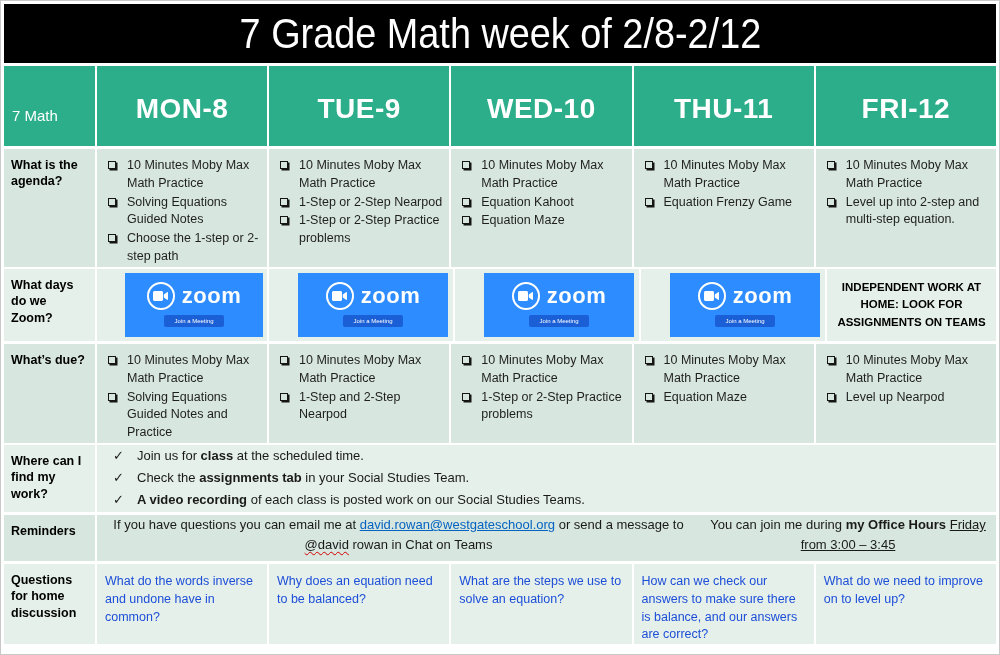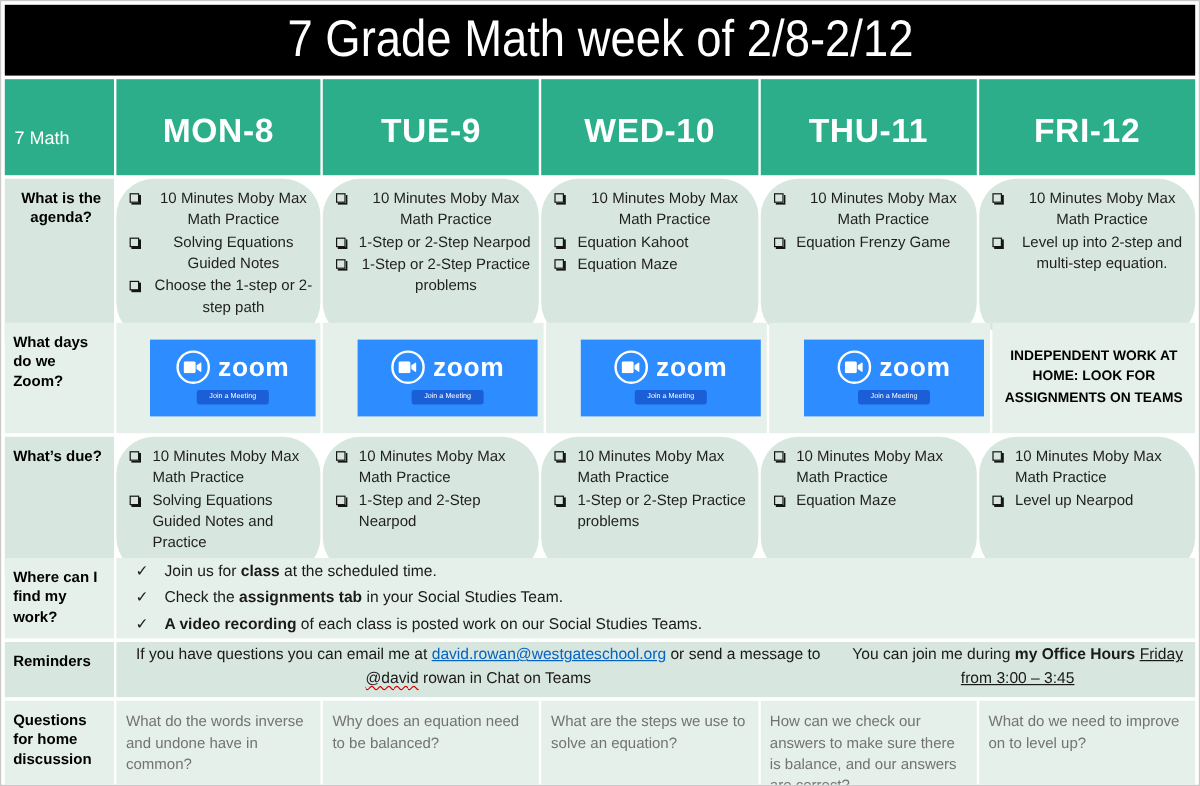--- a/index.html
+++ b/index.html
@@ -29,33 +29,33 @@
     margin-top:3px;
   }
   .dark  > div { background:var(--row-dark,#D7E6DF); }
   .light > div { background:var(--row-light,#E5F0EA); }
   
   .hrow { height:80px; }
   .hrow > div { background:var(--header-green,#2BAE89) !important; color:#fff; }
   .corner { display:flex; align-items:center; padding-left:8px; padding-top:18px; font-weight:400; font-size:15px; }
   .dayhead { display:flex; justify-content:center; padding-top:27px; font-weight:700; font-size:28px; letter-spacing:.5px; }
   
-  .r-agenda { height:117px;text-align:center; }
-  .r-zoom   { height:92px; }
+  .r-agenda { height:117px; }
+  .r-zoom   { height:72px; }
   .r-due    { height:98px; }
   .r-find   { height:67px; }
   .r-rem    { height:46px; }
   .r-q      { height:69px; }
   
   .label {
     font-weight:700; font-size:12.5px; color:#000;
     padding:8px 4px 0 7px; line-height:1.3;
   }
   
-  .bullets { padding:8px 5px 16px 9px;border-radius:31px; }
+  .bullets { padding:8px 5px 0 9px; }
   .bi { display:flex; margin-bottom:1px; }
   .cb {
     width:8px; height:8px; flex:none;
     border:1.5px solid #151515;
     box-shadow:1.5px 1.5px 0 #151515;
     margin:4px 11px 0 2px;
     background:transparent;
   }
   .bi .bt { font-size:12.5px; line-height:1.42; color:var(--text-dark,#1f1f1f); }
   
@@ -93,21 +93,21 @@
   
   .rem-content {
     grid-column:2 / -1;
     display:flex; flex-direction:row; justify-content:center;
     text-align:center; font-size:13px; color:#1a1a1a; line-height:1.55;
   }
   .email { color:var(--link-blue,#0563C1); text-decoration:underline; cursor:pointer; }
   .handle { text-decoration:underline wavy #d40000 1px; text-underline-offset:2px; }
   .ul { text-decoration:underline; }
   
-  .q-cell { font-size:12.5px; line-height:1.42; color:#737373; padding:9px 8px 0 8px; }
+  .q-cell { font-size:12.5px; line-height:1.42; color:#1d4ed8; padding:9px 8px 0 8px; }
 </style>
 </head>
 <body>
 
 <div class="titlebar">
   <span class="ttext">7 Grade Math week of 2/8-2/12</span>
 </div>
 
 <div class="trow hrow">
   <div class="corner">

